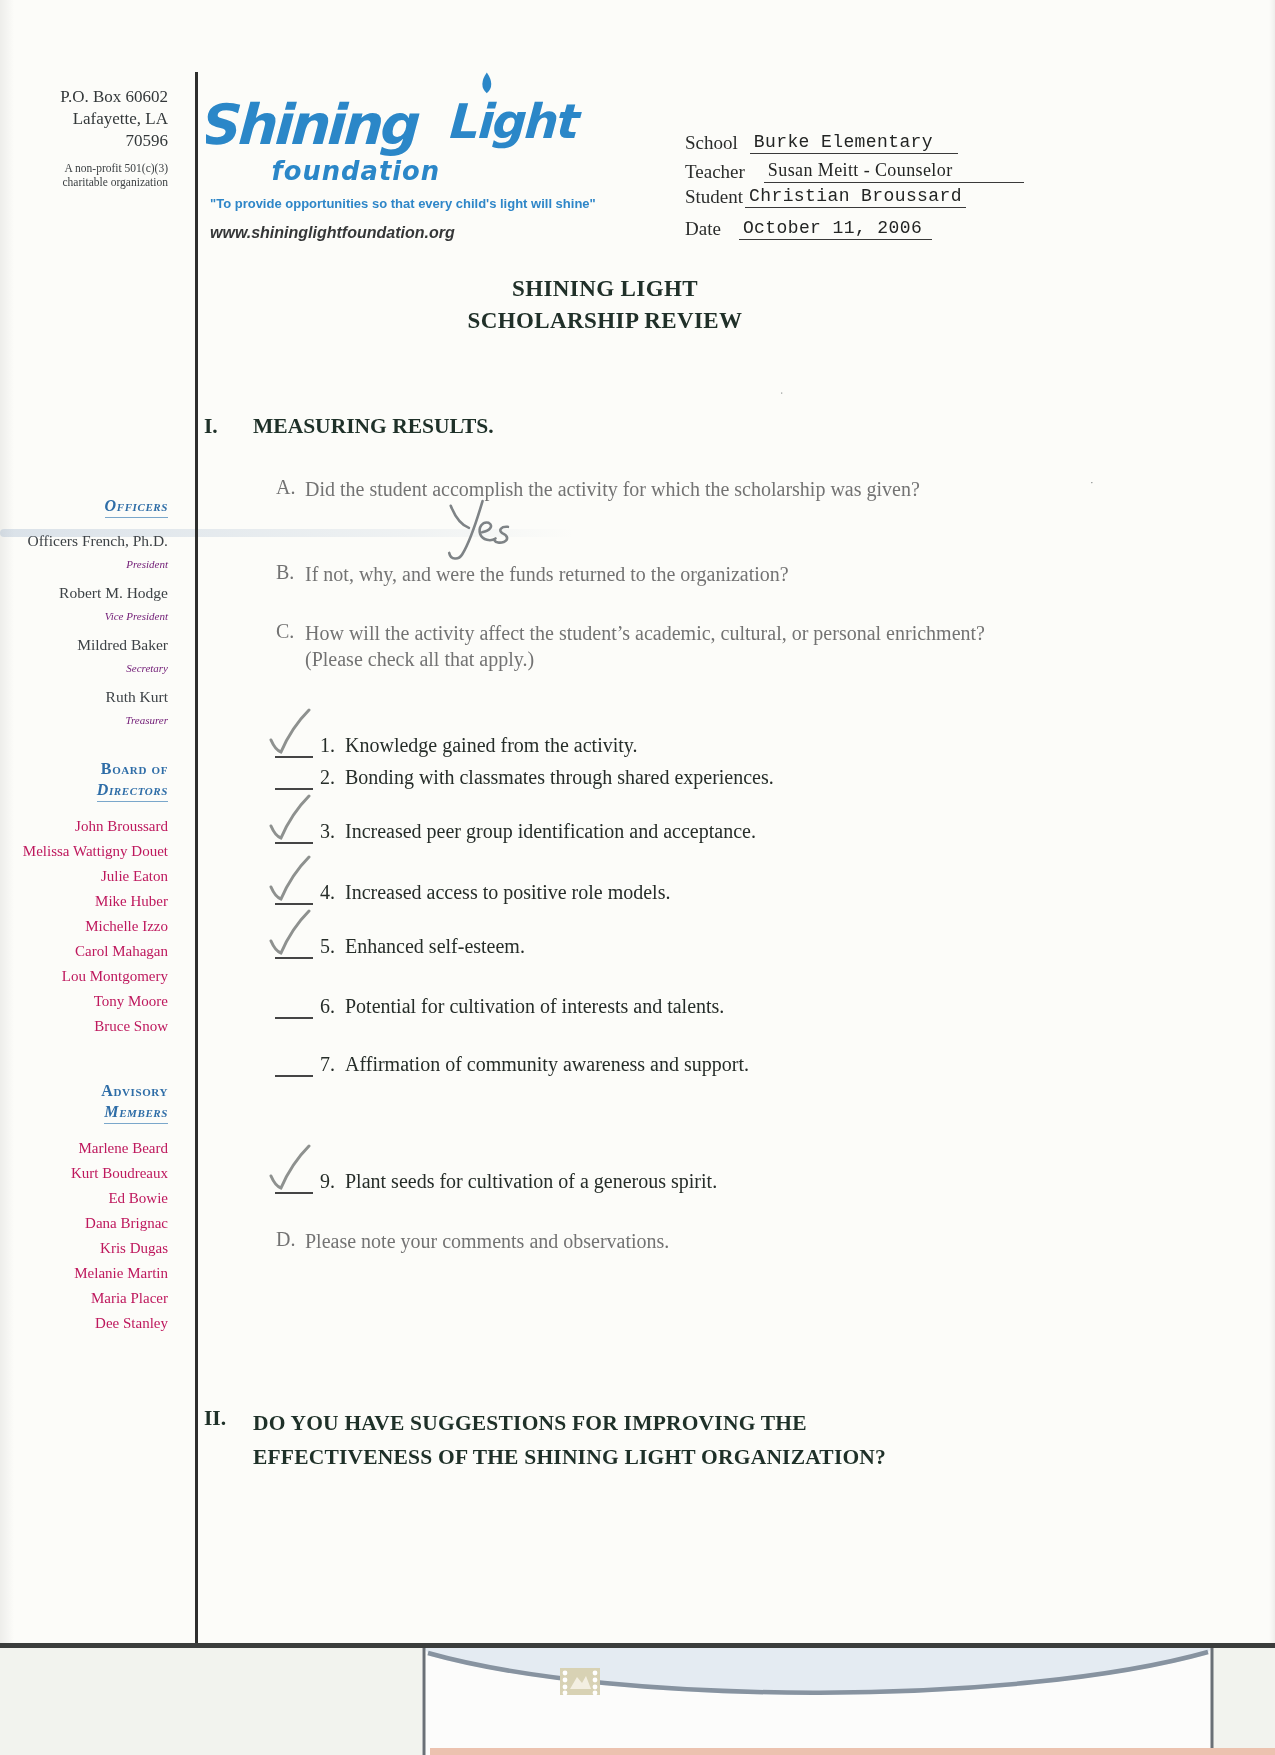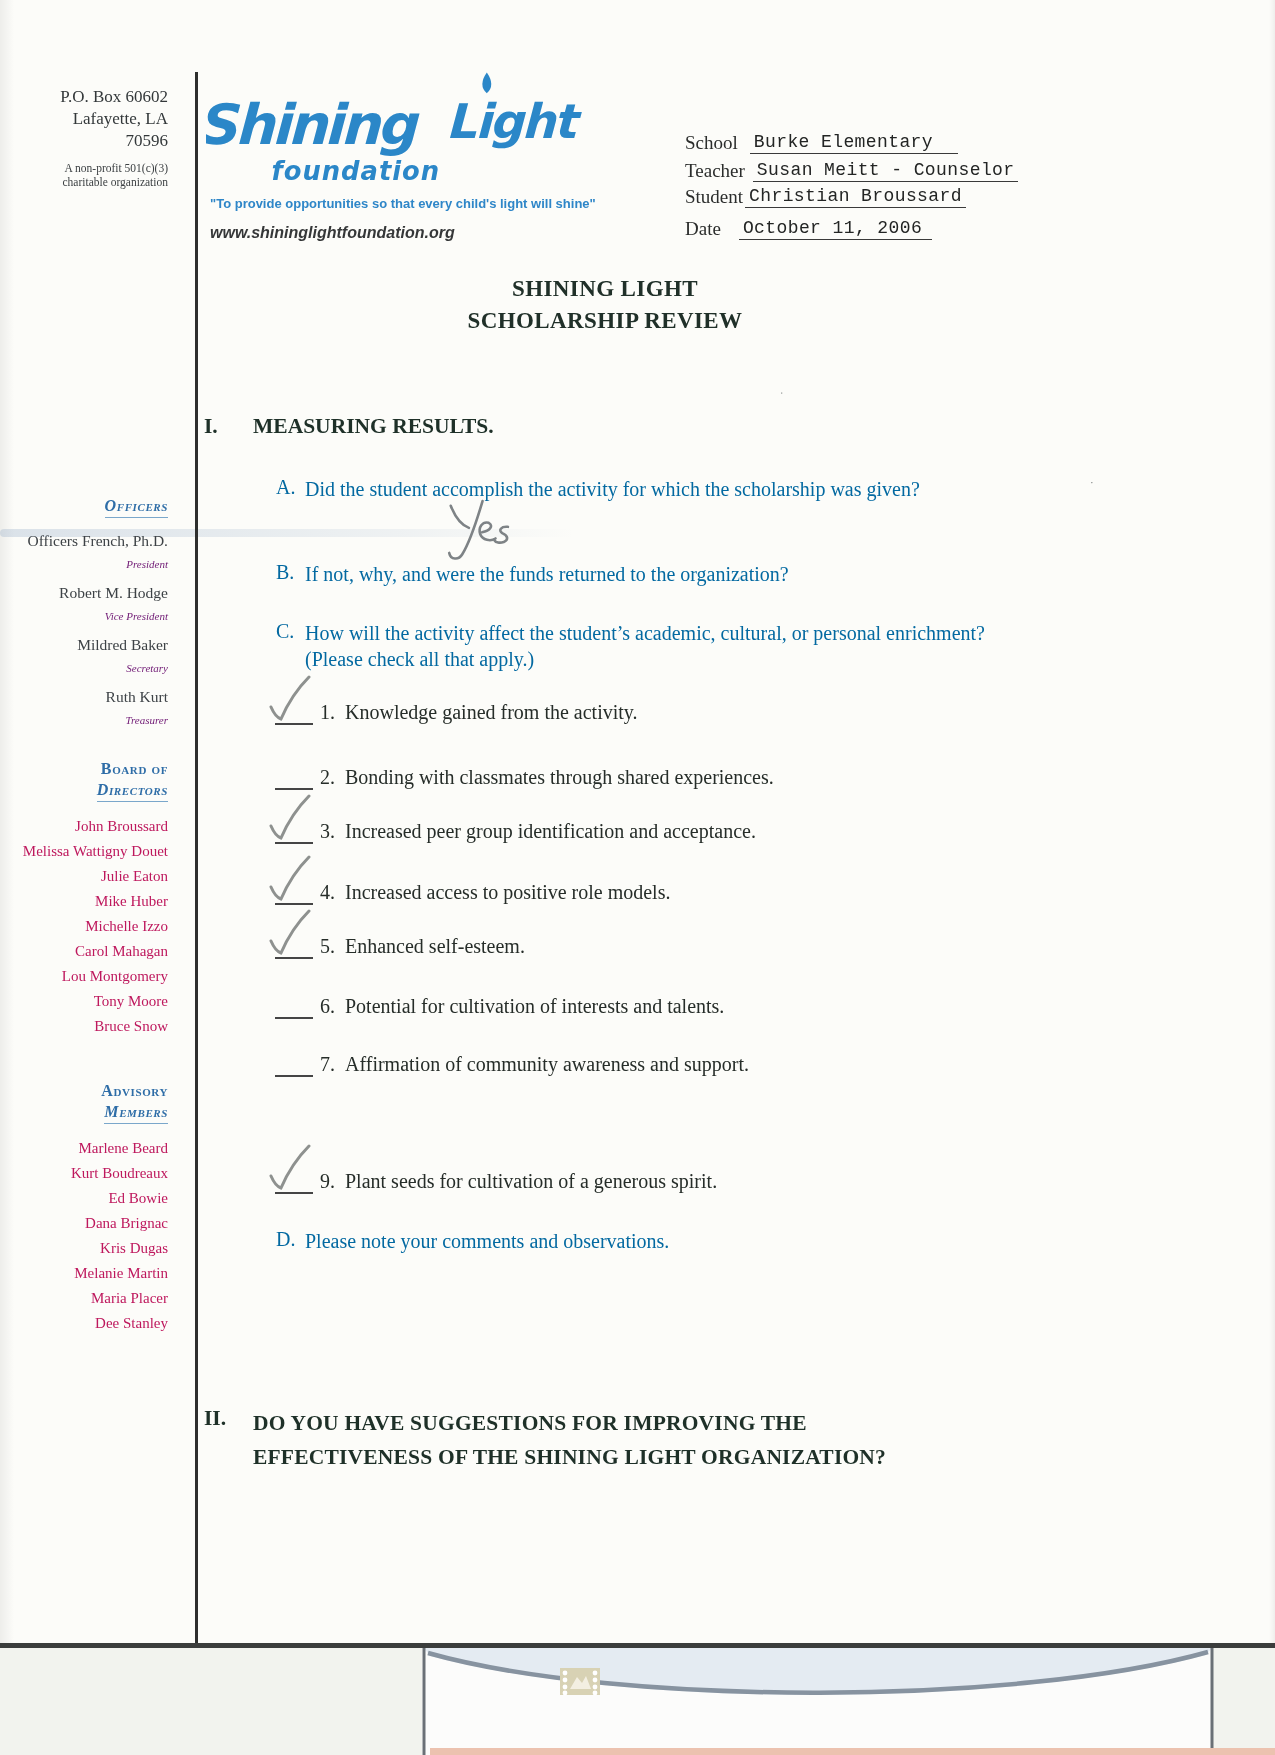--- a/index.html
+++ b/index.html
@@ -26,21 +26,21 @@
   .website{position:absolute;left:210px;top:224px;font-family:"Liberation Sans",sans-serif;
            font-size:16px;font-weight:bold;font-style:italic;color:#353738;}
 
   .fields{position:absolute;left:685px;top:0;width:420px;font-size:19px;color:#2b2d2c;}
   .frow{position:absolute;left:0;white-space:nowrap;}
   .frow .flabel{display:inline-block;vertical-align:bottom;}
   .frow .fvalue{display:inline-block;vertical-align:bottom;
                 font-family:"Liberation Mono",monospace;font-size:18px;letter-spacing:.4px;
                 border-bottom:1.6px solid #3a3a3a;padding:0 4px 1px 4px;color:#232524;}
   .frow.r0{top:132px;} .frow.r0 .fvalue{margin-left:12px;min-width:200px;}
-  .frow.r1{top:160px;} .frow.r1 .fvalue{margin-left:8px;min-width:252px;}
+  .frow.r1{top:160px;} .frow.r1 .fvalue{margin-left:19px;min-width:252px;font-family:Liberation Serif, serif;}
   .frow.r2{top:186px;} .frow.r2 .fvalue{margin-left:2px;min-width:205px;}
   .frow.r3{top:218px;} .frow.r3 .fvalue{margin-left:18px;min-width:185px;}
 
   .doc-title{position:absolute;left:305px;top:273px;width:600px;text-align:center;
              font-size:23px;font-weight:bold;letter-spacing:.4px;color:#203029;line-height:32px;}
 
   
   .side{position:absolute;left:10px;width:158px;text-align:right;}
   .side-head{font-size:16px;font-weight:bold;font-variant:small-caps;letter-spacing:.6px;
              color:#2e6da7;line-height:21px;}
@@ -52,21 +52,21 @@
   .board{top:758px;} .advisory{top:1080px;}
   .board .side-head,.advisory .side-head{margin-bottom:12px;}
   .sname{font-size:15px;color:#be185d;line-height:25px;}
 
   
   .sec-head{position:absolute;font-size:21.5px;font-weight:bold;color:#1e3028;}
   .num-i{left:204px;top:414px;} .head-i{left:253px;top:414px;}
   .num-ii{left:204px;top:1406px;}
   .head-ii{left:253px;top:1406px;width:680px;line-height:34px;letter-spacing:.2px;}
 
-  .qitem{position:absolute;left:276px;font-size:20px;color:#0369a1;}
+  .qitem{position:absolute;left:276px;font-size:20px;color:#737373;}
   .qitem .qlabel{display:inline-block;width:29px;vertical-align:top;}
   .qitem .qtext{display:inline-block;width:700px;vertical-align:top;line-height:26px;}
   .qa{top:476px;} .qb{top:561px;} .qc{top:620px;} .qd{top:1228px;}
 
   .citem{position:absolute;left:275px;font-size:20px;color:#262d29;white-space:nowrap;}
   .citem .blank{display:inline-block;width:38px;height:22px;border-bottom:2px solid #454545;}
   .citem .cnum{display:inline-block;margin-left:7px;vertical-align:top;}
   .citem .ctext{display:inline-block;margin-left:10px;vertical-align:top;}
   .citem .check{position:absolute;left:-12px;top:-26px;}
 
@@ -197,21 +197,21 @@
   </svg>
 
   <div class="qitem qb">
     <span class="qlabel">B.</span><span class="qtext">If not, why, and were the funds returned to the organization?</span>
   </div>
 
   <div class="qitem qc">
     <span class="qlabel">C.</span><span class="qtext">How will the activity affect the student’s academic, cultural, or personal enrichment? (Please check all that apply.)</span>
   </div>
 
-  <div class="citem" style="top:701px">
+  <div class="citem" style="top:734px">
     <svg class="check" width="54" height="48">
         <path d="M8 32 C11 39 15 43 18 44 C24 30 34 14 46 2" stroke="#8e918f" stroke-width="3" fill="none" stroke-linecap="round"></path>
       </svg>
     <span class="blank"></span><span class="cnum">1.</span><span class="ctext">Knowledge gained from the activity.</span>
   </div>
   <div class="citem" style="top:766px">
     
     <span class="blank"></span><span class="cnum">2.</span><span class="ctext">Bonding with classmates through shared experiences.</span>
   </div>
   <div class="citem" style="top:820px">

